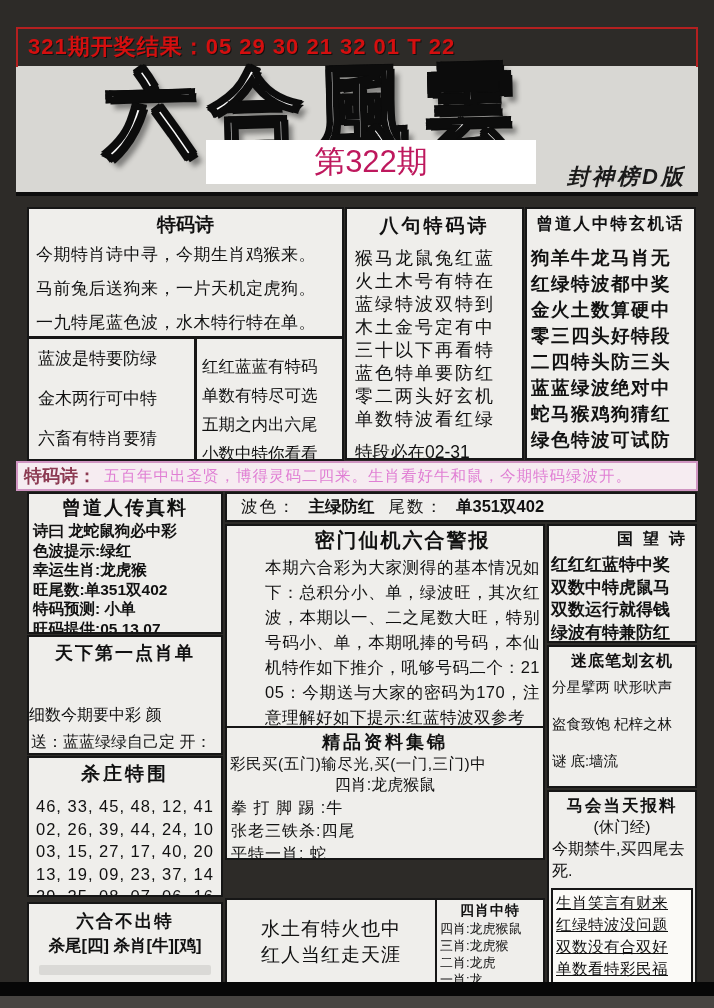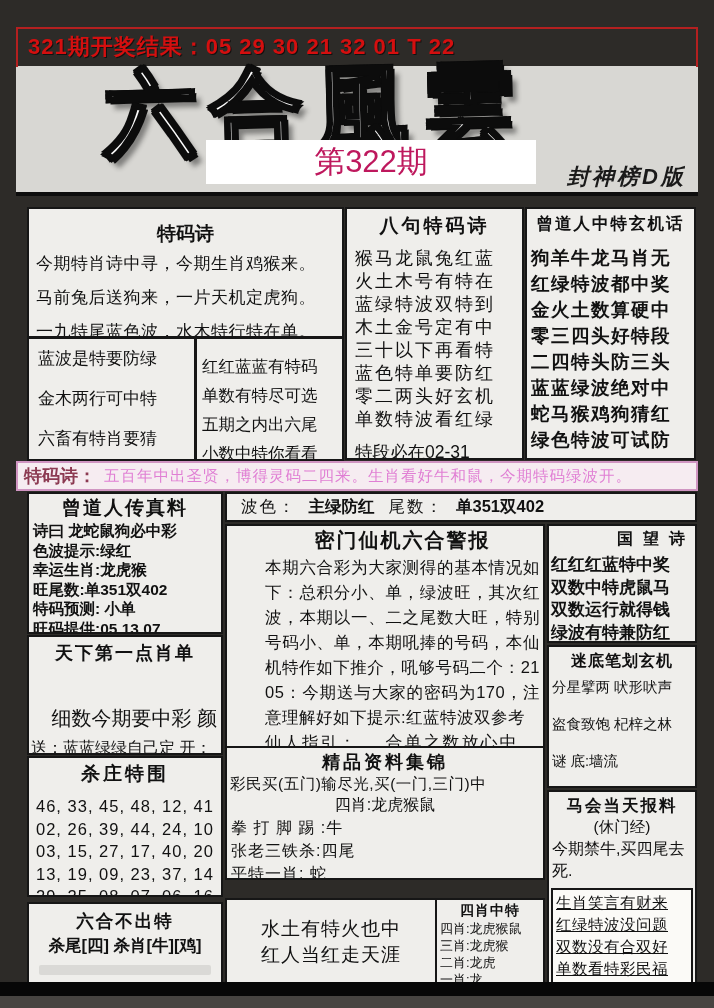--- a/index.html
+++ b/index.html
@@ -23,21 +23,21 @@
     letter-spacing:14px;color:#fcfcfc;transform:rotate(-1.5deg);
     -webkit-text-stroke:3px #0c0c0c;
     text-shadow:3px 3px 0 #0c0c0c,-2px -2px 0 #0c0c0c,2px -2px 0 #0c0c0c,-2px 2px 0 #0c0c0c,
       7px 8px 5px rgba(20,20,20,.45);}
   #issue-patch{position:absolute;left:190px;top:74px;width:330px;height:44px;background:#fff;
     text-align:center;font-size:31px;line-height:44px;color:#be185d;}
   #edition{position:absolute;right:12px;top:96px;font-size:22px;font-weight:bold;
     font-style:italic;letter-spacing:3px;color:#1a1a1a;}
   
   #tms{left:27px;top:207px;width:317px;height:131px;}
-  #tms .bt{font-size:19px;padding-top:12px;}
+  #tms .bt{font-size:19px;padding-top:3px;}
   #tms .ln{font-size:17px;line-height:34px;padding-left:7px;letter-spacing:.5px;}
   #hintL{left:27px;top:337px;width:169px;height:124px;}
   #hintL .ln{font-size:17px;line-height:40px;padding-left:9px;}
   #hintR{left:195px;top:337px;width:149px;height:124px;}
   #hintR .ln{font-size:16.5px;line-height:28px;padding-left:5px;padding-top:1px;}
   #hintR .sp{height:12px;}
   #eight{left:345px;top:207px;width:179px;height:253px;}
   #eight .bt{font-size:19px;padding:4px 0 8px 0;letter-spacing:3px;}
   #eight .ln{font-size:18px;line-height:23px;padding-left:8px;letter-spacing:2px;}
   #eight .ft{font-size:17.5px;padding:9px 0 0 8px;}
@@ -48,41 +48,41 @@
   #pink{position:absolute;left:16px;top:461px;width:682px;height:30px;box-sizing:border-box;
     background:#f6ecf1;border:2px solid #d095c2;display:flex;align-items:center;}
   #pink .lab{font-size:18px;font-weight:bold;color:#8c3a52;padding:0 8px 0 6px;}
   #pink .txt{font-size:15.5px;color:#e07fd4;letter-spacing:1px;}
   
   #czl{left:27px;top:492px;width:196px;height:142px;}
   #czl .bt{font-size:19px;letter-spacing:2px;padding-top:1px;}
   #czl .ln{font-size:15.5px;line-height:19.5px;padding-left:4px;font-weight:bold;}
   #tx{left:27px;top:635px;width:196px;height:120px;}
   #tx .bt{font-size:18px;letter-spacing:2px;padding-top:4px;}
-  #tx .l1{font-size:20px;text-align:right;padding:40px 4px 0 0;}
+  #tx .l1{font-size:16px;text-align:left;padding:40px 4px 0 0;}
   #tx .l2{font-size:16px;padding:6px 0 0 2px;}
   #sz{left:27px;top:756px;width:196px;height:141px;}
   #sz .bt{font-size:19px;letter-spacing:3px;padding:3px 0 8px 0;}
   #sz .ln{font-size:16.5px;line-height:22.5px;text-align:center;letter-spacing:1px;}
   #lb{left:27px;top:902px;width:196px;height:82px;border-bottom:none;}
   #lb .bt{font-size:17.5px;letter-spacing:2px;padding-top:5px;}
   #lb .ln{font-size:16.5px;font-weight:bold;text-align:center;padding-top:2px;}
   #lb .smudge{height:10px;margin:8px 10px 0 10px;background:#c9c8c4;border-radius:2px;opacity:.55;}
   
   #bose{left:225px;top:492px;width:472px;height:30px;display:flex;align-items:center;}
   #bose span{font-size:16.5px;}
   #bose .k{padding-left:14px;letter-spacing:2px;}
   #bose .v{font-weight:bold;padding-left:12px;}
   #mm{left:225px;top:524px;width:320px;height:236px;padding-left:35px;}
   #mm .bt{font-size:20px;letter-spacing:2px;padding-top:1px;}
   #mm .body{font-size:16.5px;line-height:25px;padding:1px 3px 0 3px;text-align:justify;letter-spacing:.5px;}
   #mm .grow{display:flex;padding-left:3px;}
   #mm .grow .lab{font-size:16.5px;letter-spacing:2px;width:96px;flex:none;padding-top:2px;}
   #mm .grow .lines{flex:1;text-align:center;font-size:17px;line-height:25px;letter-spacing:2px;}
-  #jp{left:225px;top:746px;width:320px;height:134px;}
+  #jp{left:225px;top:726px;width:320px;height:134px;}
   #jp .bt{font-size:18px;letter-spacing:3px;padding-top:2px;}
   #jp .l1{font-size:15.5px;padding-left:3px;letter-spacing:.5px;}
   #jp .lc{font-size:16px;text-align:center;}
   #jp .ln{font-size:16px;line-height:23px;padding-left:4px;letter-spacing:1px;}
   #bm{left:225px;top:898px;width:320px;height:86px;border-bottom:none;display:flex;}
   #bm .lft{flex:1;border-right:2px solid #161616;padding-top:16px;}
   #bm .lft .ln{font-size:19px;line-height:26px;text-align:center;letter-spacing:1px;}
   #bm .rgt{width:106px;flex:none;padding-top:2px;}
   #bm .rgt .bt{font-size:14px;letter-spacing:1px;}
   #bm .rgt .ln{font-size:13px;line-height:17px;padding-left:3px;}

